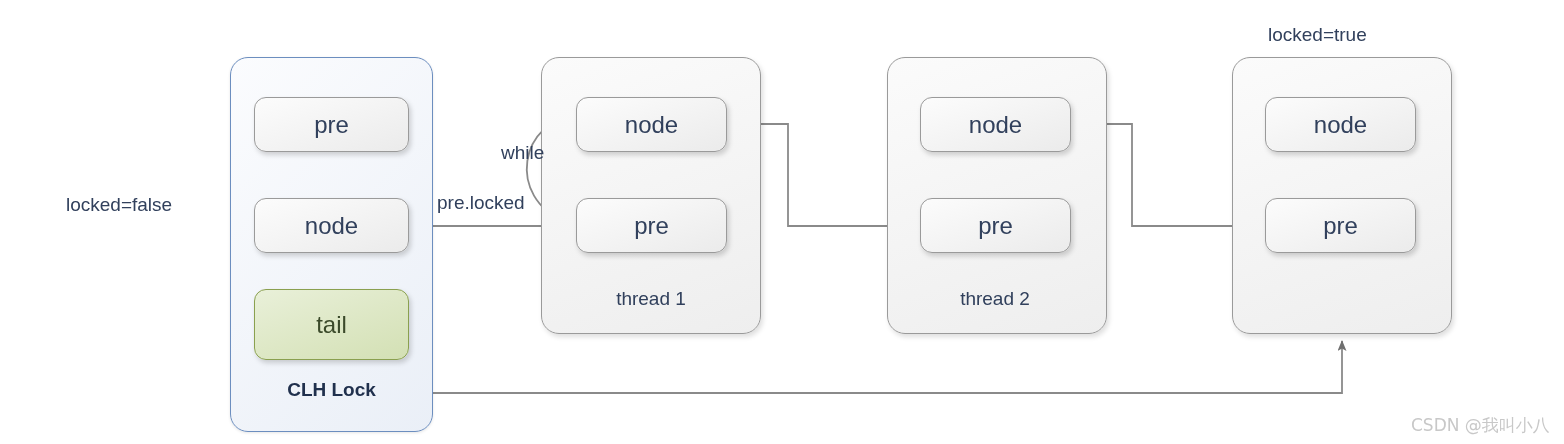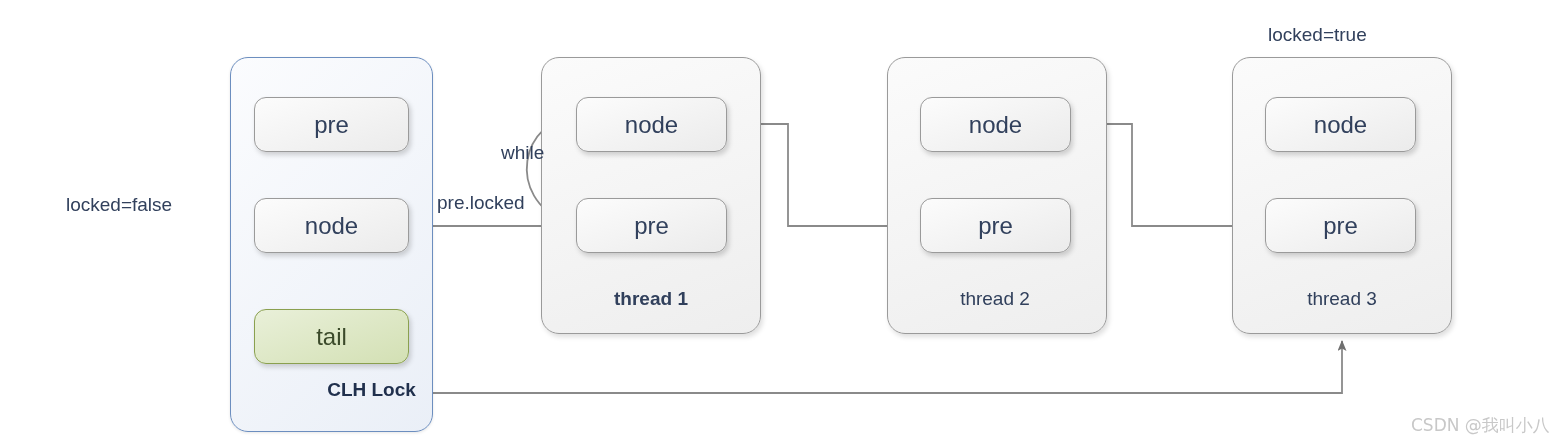--- a/index.html
+++ b/index.html
@@ -48,21 +48,21 @@
     border-color:#8aa04f;
     color:#3b4a2a;
   }
 
   .lbl{
     position:absolute;
     font-size:19px;
     color:#31405c;
     white-space:nowrap;
   }
-  .lbl.bold{font-weight:bold;color:#20304d;margin-left:40px;}
+  .lbl.bold{font-weight:bold;color:#20304d;}
   .lbl.center{text-align:center;}
 
   .watermark{
     position:absolute;
     font-size:17px;
     color:#c8c8c8;
     white-space:nowrap;
     font-family:"DejaVu Sans",sans-serif;
   }
 </style>
@@ -95,47 +95,46 @@
       <path d="M331,353 L331,393 L1342,393 L1342,341" marker-end="url(#ah)"></path>
     </g>
   </svg>
 
   <div class="panel clh-panel" style="left:230px;top:57px;width:203px;height:375px;"></div>
 
   <div class="nbox" style="left:254px;top:97px;width:155px;height:55px;">pre</div>
 
   <div class="nbox" style="left:254px;top:198px;width:155px;height:55px;">node</div>
 
-  <div class="nbox green" style="left:254px;top:309px;width:155px;height:55px;">tail</div>
+  <div class="nbox green" style="left:254px;top:289px;width:155px;height:71px;">tail</div>
 
   <div class="lbl bold center" style="left:230px;top:379px;width:203px;">CLH Lock</div>
 
   <div class="panel thread-panel" style="left:541px;top:57px;width:220px;height:277px;"></div>
 
   <div class="nbox" style="left:576px;top:97px;width:151px;height:55px;">node</div>
 
   <div class="nbox" style="left:576px;top:198px;width:151px;height:55px;">pre</div>
 
-  <div class="lbl center" style="left:541px;top:288px;width:220px;font-weight:bold;">thread 1</div>
+  <div class="lbl center" style="left:541px;top:288px;width:220px;">thread 1</div>
 
   <div class="panel thread-panel" style="left:887px;top:57px;width:220px;height:277px;"></div>
 
   <div class="nbox" style="left:920px;top:97px;width:151px;height:55px;">node</div>
 
   <div class="nbox" style="left:920px;top:198px;width:151px;height:55px;">pre</div>
 
   <div class="lbl center" style="left:887px;top:288px;width:216px;text-align:center;">thread 2</div>
 
   <div class="panel thread-panel" style="left:1232px;top:57px;width:220px;height:277px;"></div>
 
   <div class="nbox" style="left:1265px;top:97px;width:151px;height:55px;">node</div>
 
   <div class="nbox" style="left:1265px;top:198px;width:151px;height:55px;">pre</div>
 
-  <div class="lbl center" style="left:1232px;top:288px;width:220px;">thread 3</div>
 
   <div class="lbl" style="left:66px;top:194px;">locked=false</div>
 
   <div class="lbl" style="left:469px;top:142px;margin-left:32px;">while</div>
 
   <div class="lbl" style="left:437px;top:180px;margin-top:12px;">pre.locked</div>
 
   <div class="lbl" style="left:1268px;top:24px;">locked=true</div>
 
 

